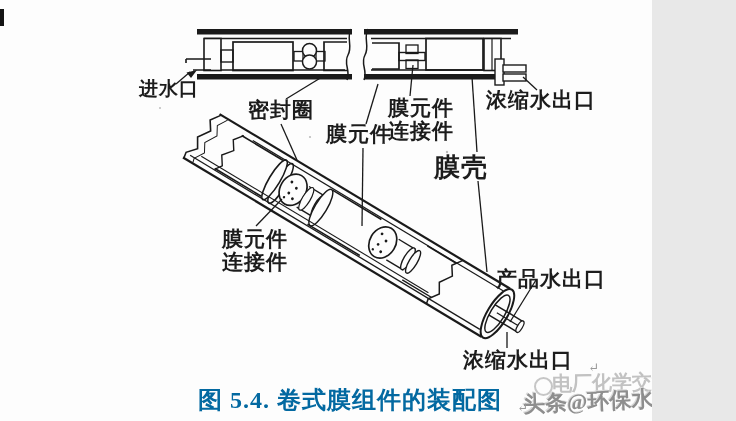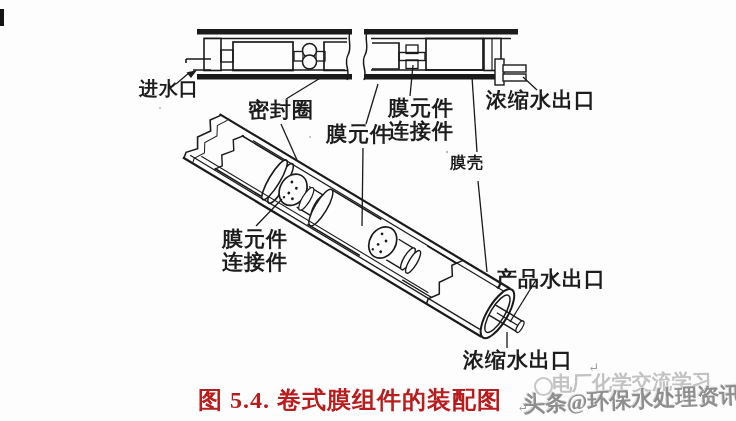--- a/index.html
+++ b/index.html
@@ -1,28 +1,28 @@
 <!DOCTYPE html>
 <html><head>
 <meta charset="utf-8">
 <style>
   html,body{margin:0;padding:0;background:#e8e8e8;}
   #stage{
-    position:relative;width:736px;height:421px;background:#fdfdfd;
+    position:relative;width:652px;height:421px;background:#fdfdfd;
     overflow:hidden;font-family:"Liberation Serif","DejaVu Serif",serif;text-align:right;
   }
   #linework{position:absolute;left:0;top:0;}
   .label{
     position:absolute;font-weight:700;color:#1c1c1c;white-space:nowrap;
     line-height:1.09;letter-spacing:1px;
   }
   .label span{display:block;}
   .caption{
     position:absolute;left:198px;top:384px;font-size:24px;font-weight:700;
-    color:#b91c1c;letter-spacing:1px;white-space:nowrap;
+    color:#0369a1;letter-spacing:1px;white-space:nowrap;
   }
   .wm-secondary{
     position:absolute;left:552px;top:369px;font-size:20px;font-weight:700;
     white-space:nowrap;transform:rotate(-1deg);
   }
   .wm-primary{
     position:absolute;left:523px;top:385px;font-size:22px;font-weight:700;
     white-space:nowrap;transform:rotate(-2.5deg);
     text-shadow:1px 1px 0 #ffffff,-1px -1px 0 #d9d9d9;
   }
@@ -162,21 +162,21 @@
 
   <div class="label" style="left:326px;top:123px;font-size:21px">膜元件</div>
 
   <div class="label" style="left:388px;top:97px;font-size:21px">
     <span>膜元件</span>
     <span>连接件</span>
   </div>
 
   <div class="label" style="left:486px;top:89px;font-size:21px">浓缩水出口</div>
 
-  <div class="label" style="left:450px;top:154px;font-size:16px">膜壳</div>
+  <div class="label" style="left:434px;top:154px;font-size:26px">膜壳</div>
 
   <div class="label" style="left:222px;top:228px;font-size:21px">
     <span>膜元件</span>
     <span>连接件</span>
   </div>
 
   <div class="label" style="left:496px;top:268px;font-size:21px">产品水出口</div>
 
   <div class="label" style="left:463px;top:349px;font-size:21px">浓缩水出口</div>
 

